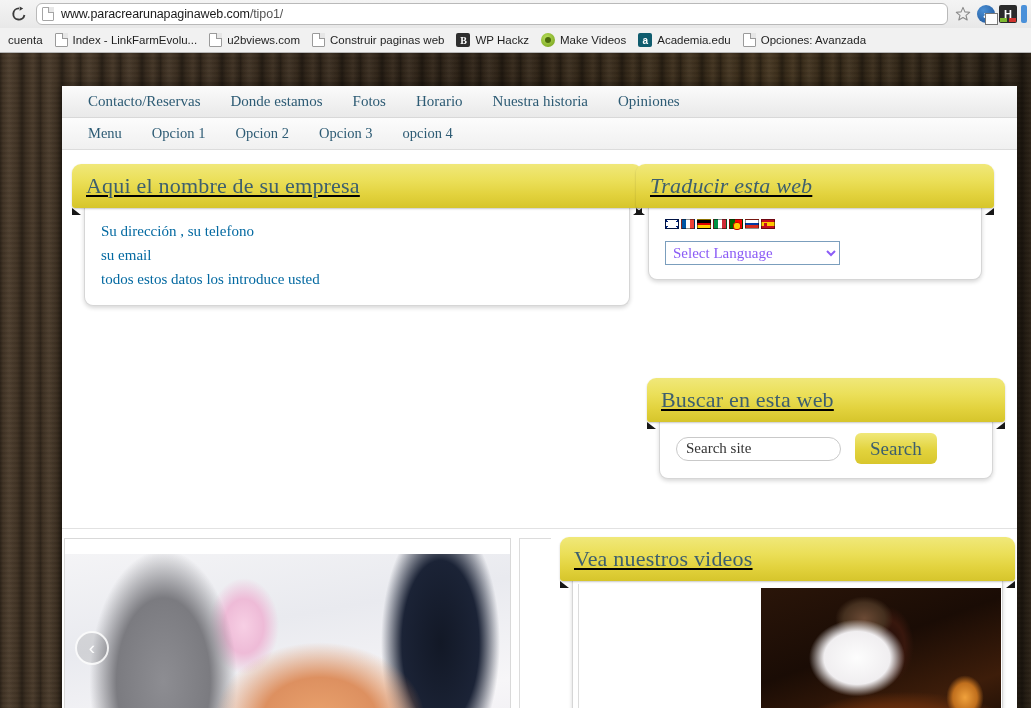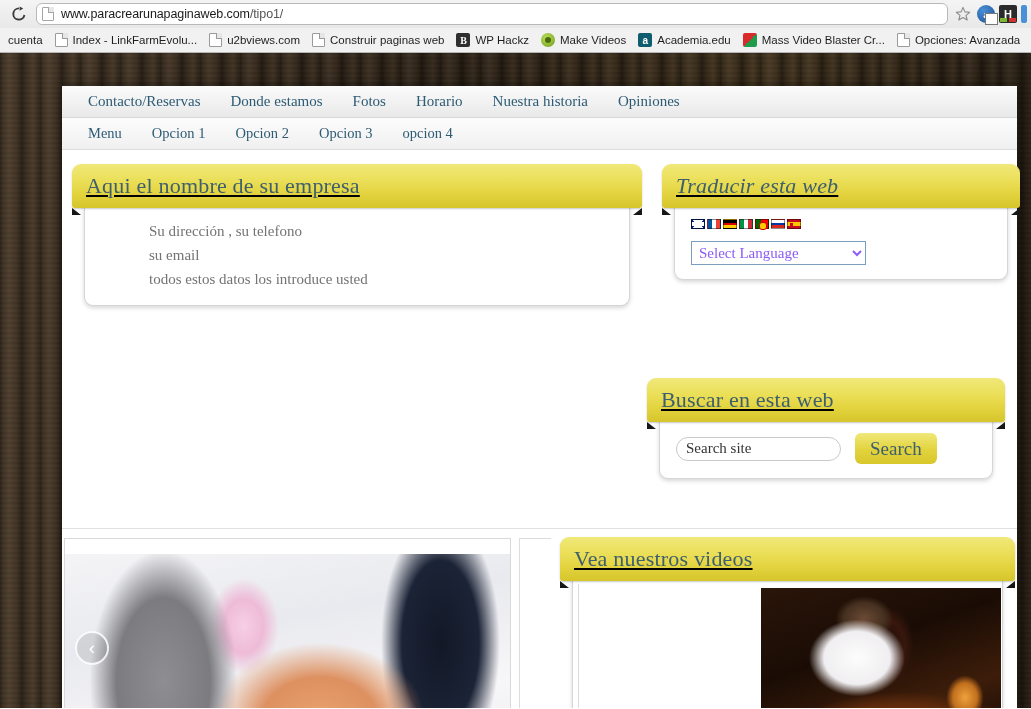--- a/index.html
+++ b/index.html
@@ -242,24 +242,23 @@
     border-top: none;
     border-radius: 0 0 9px 9px;
     box-shadow: 0 2px 4px rgba(0,0,0,0.16);
     padding: 14px 16px 14px 16px;
     z-index: 1;
   }
 
   .wbody p {
     font-family: "Liberation Serif", serif;
     font-size: 15px;
-    color: #737373;
+    color: #0369a1;
     line-height: 24px;
     white-space: nowrap;
-    margin-left: 48px;
   }
 
   
   .flags { display: flex; gap: 2px; margin-bottom: 12px; }
   .flag { width: 14px; height: 10px; border: 1px solid rgba(0,0,0,0.45); flex:0 0 auto; position: relative; cursor: pointer; }
   .fl-uk { background:#00247d; }
   .fl-uk::before{content:"";position:absolute;inset:0;background:
      linear-gradient(45deg,transparent 42%,#fff 42% 58%,transparent 58%),
      linear-gradient(-45deg,transparent 42%,#fff 42% 58%,transparent 58%);}
   .fl-uk::after{content:"";position:absolute;inset:0;background:
@@ -449,24 +448,20 @@
     </div>
     <div class="bm">
       <span class="bmico sq mk"></span>
       <span class="bmlabel">Make Videos</span>
     </div>
     <div class="bm">
       <span class="bmico sq ac">a</span>
       <span class="bmlabel">Academia.edu</span>
     </div>
     <div class="bm">
-      <span class="bmico sq mv"></span>
-      <span class="bmlabel">Mass Video Blaster Cr...</span>
-    </div>
-    <div class="bm">
       <span class="bmico doc"></span>
       <span class="bmlabel">Opciones: Avanzada</span>
     </div>
     <div class="bm">
       
       
     </div>
   </div>
 </div>
 
@@ -494,21 +489,21 @@
       <div class="wtitle">
         <span>Aqui el nombre de su empresa</span>
       </div>
       <div class="wbody">
         <p>Su dirección , su telefono</p>
         <p>su email</p>
         <p>todos estos datos los introduce usted</p>
       </div>
     </div>
 
-    <div class="widget" style="left:600px; top:78px; width:358px;">
+    <div class="widget" style="left:574px; top:78px; width:358px;">
       <div class="wtitle italic">
         <span>Traducir esta web</span>
       </div>
       <div class="wbody">
         <div class="flags">
           <span class="flag fl-uk"></span>
           <span class="flag fl-fr"></span>
           <span class="flag fl-de"></span>
           <span class="flag fl-it"></span>
           <span class="flag fl-pt"></span>

